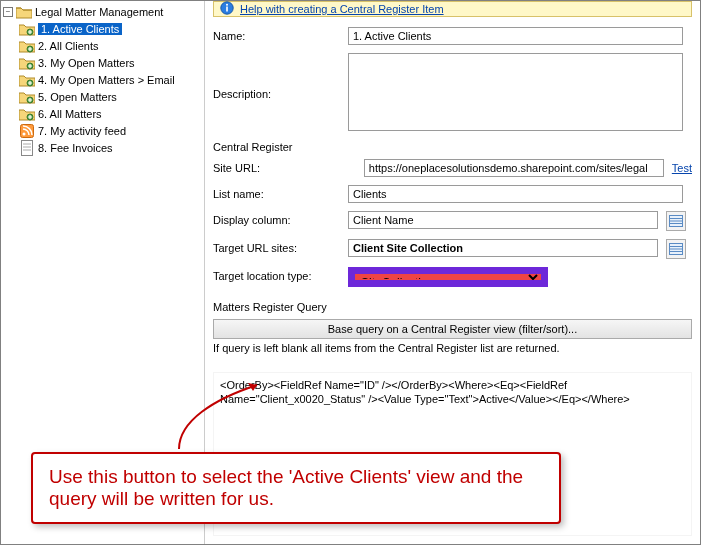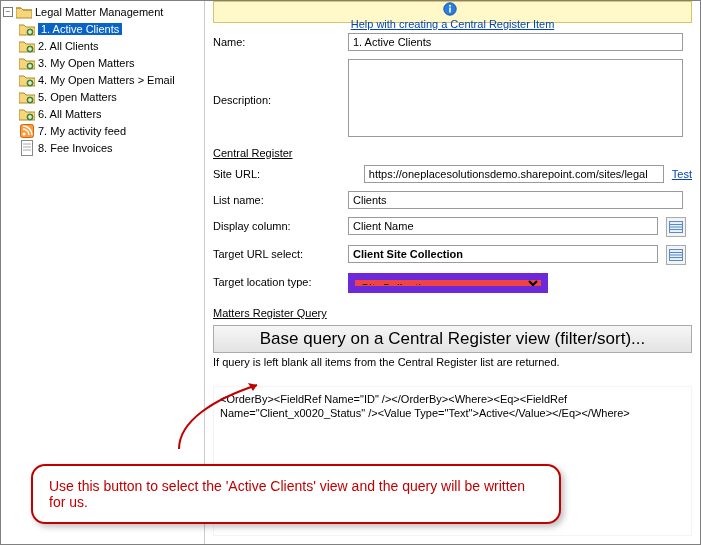--- a/index.html
+++ b/index.html
@@ -56,39 +56,37 @@
     display: flex;
     flex-direction: column;
     padding: 0 8px 8px 8px;
     overflow: hidden;
   }
   .help-bar {
     background: #fff8c8;
     border: 1px solid #d8c26a;
     display: flex;
     align-items: center;
-    height: 22px;
+    height: 16px;
     padding: 0 6px;
     margin-bottom: 10px;
-    flex-direction: column;
   }
   .help-bar .info-icon { margin-right: 6px; }
   .help-link { color: #0645ad; text-decoration: underline; cursor: pointer; }
   .form-row { display: flex; align-items: flex-start; margin-bottom: 8px; }
   .form-row.tall { align-items: center; }
   .form-label {
     width: 135px;
     flex-shrink: 0;
     padding-top: 3px;
   }
   .section-label {
     width: 135px;
     flex-shrink: 0;
     padding-top: 2px;
-    text-decoration: underline;
     margin-bottom: 6px;
   }
   .form-input {
     border: 1px solid #9a9a9a;
     padding: 2px 4px;
     font-family: inherit;
     font-size: 11px;
     background: #fff;
   }
   .form-input.wide { width: 335px; }
@@ -111,21 +109,21 @@
     font-size: 12px;
     padding: 1px 2px;
     width: 200px;
     height: 20px;
   }
   .base-query-btn {
     border: 1px solid #aaa;
     background: linear-gradient(#f6f6f6, #e3e3e3);
     padding: 3px 14px;
     font-family: inherit;
-    font-size: 17px;
+    font-size: 11px;
     cursor: pointer;
     margin-bottom: 3px;
   }
   .query-note { margin-bottom: 18px; }
   .query-box {
     flex: 1;
     border: 1px solid #f4f4f4;
     padding: 5px 3px 4px 6px;
     font-family: inherit;
     font-size: 11px;
@@ -135,23 +133,23 @@
     background: #fff;
     min-height: 110px;
   }
   .callout {
     position: absolute;
     left: 30px;
     bottom: 20px;
     width: 530px;
     background: #fff;
     border: 2px solid #c00000;
-    border-radius: 14px;
+    border-radius: 4px;
     padding: 12px 16px;
-    font-size: 14px;
+    font-size: 19px;
     color: #c00000;
     font-family: "Segoe UI", Arial, sans-serif;
     box-shadow: 3px 3px 6px rgba(0,0,0,0.25);
     z-index: 10;
   }
   .callout-tail {
     position: absolute;
     left: 148px;
     bottom: 93px;
     z-index: 11;
@@ -303,21 +301,21 @@
         <svg width="14" height="12" viewBox="0 0 14 12">
             <rect x="0.5" y="0.5" width="13" height="11" fill="#e8f1fb" stroke="#5a8bc4"></rect>
             <line x1="0.5" y1="3.5" x2="13.5" y2="3.5" stroke="#5a8bc4"></line>
             <line x1="0.5" y1="6" x2="13.5" y2="6" stroke="#5a8bc4"></line>
             <line x1="0.5" y1="8.5" x2="13.5" y2="8.5" stroke="#5a8bc4"></line>
           </svg>
       </span>
     </div>
 
     <div class="form-row">
-      <div class="form-label">Target URL select:</div>
+      <div class="form-label">Target URL sites:</div>
       <input class="form-input" style="width: 310px; font-weight: bold;" readonly="" value="Client Site Collection">
       <span class="side-icon-btn">
         <svg width="14" height="12" viewBox="0 0 14 12">
             <rect x="0.5" y="0.5" width="13" height="11" fill="#e8f1fb" stroke="#5a8bc4"></rect>
             <line x1="0.5" y1="3.5" x2="13.5" y2="3.5" stroke="#5a8bc4"></line>
             <line x1="0.5" y1="6" x2="13.5" y2="6" stroke="#5a8bc4"></line>
             <line x1="0.5" y1="8.5" x2="13.5" y2="8.5" stroke="#5a8bc4"></line>
           </svg>
       </span>
     </div>

